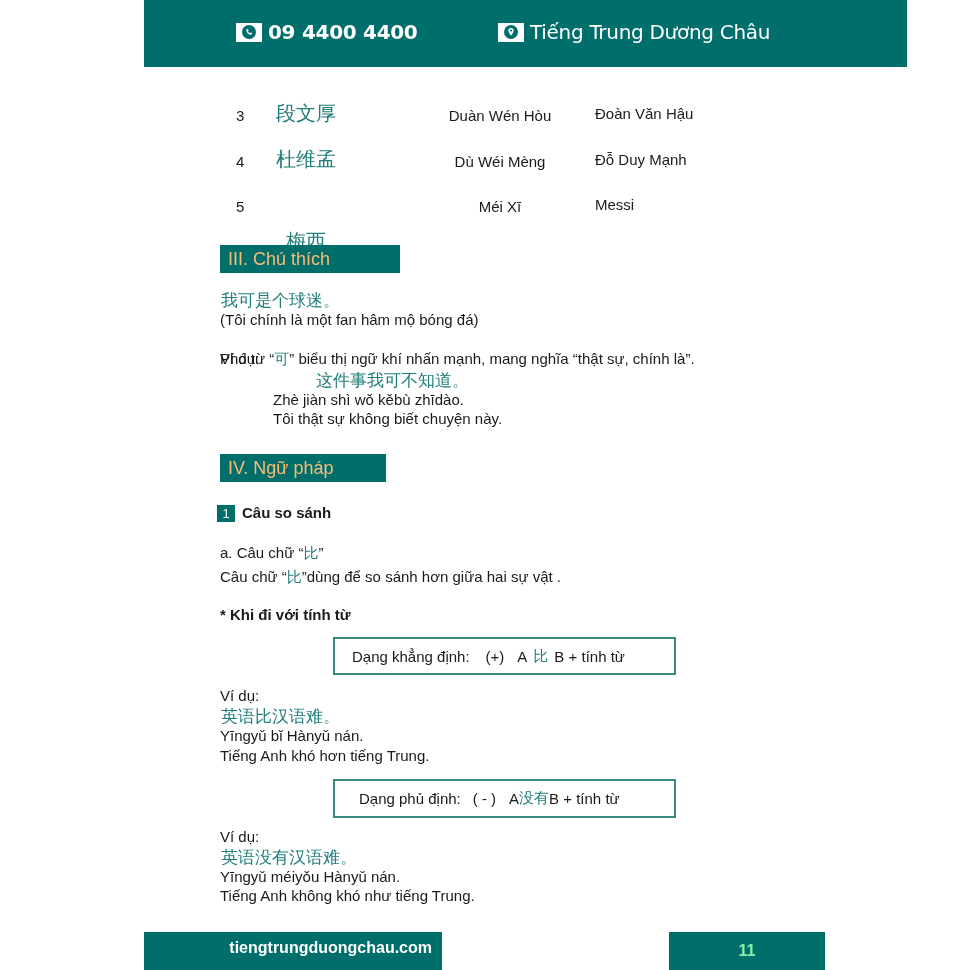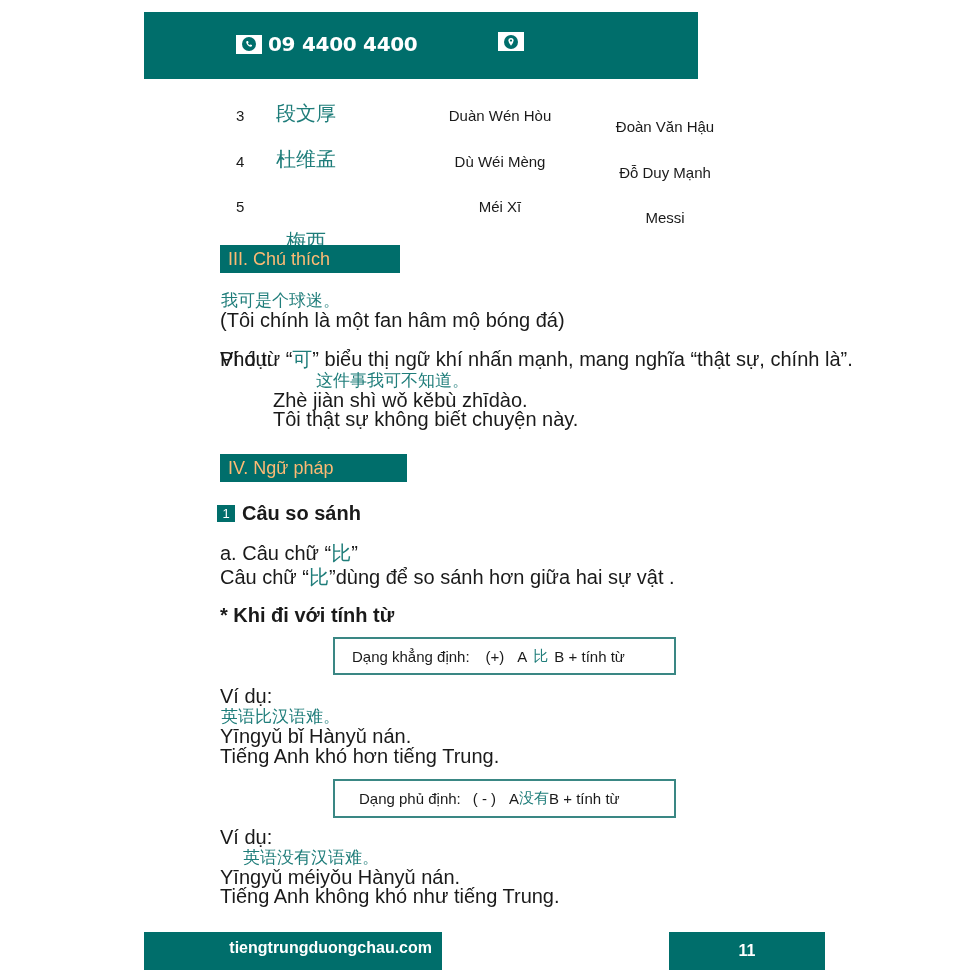--- a/index.html
+++ b/index.html
@@ -3,44 +3,44 @@
 <meta charset="utf-8">
 <style>
   html, body { margin:0; padding:0; background:#ffffff; }
   body { width:970px; height:970px; position:relative; overflow:hidden;
          font-family:"Liberation Sans", sans-serif; color:#1a1a1a; }
   .abs { position:absolute; }
   .teal-bg { background:#006e6b; }
   .hanzi { font-family:"DejaVu Serif", serif; color:#1f7d7a; }
 
   
-  #header { left:144px; top:12px; width:554px; height:67px; }
+  #header { left:144px; top:0; width:763px; height:67px; }
   .hdr-item { position:absolute; top:20px; display:flex; align-items:center; color:#fff;
               font-family:"DejaVu Sans", sans-serif; font-size:20px; font-weight:bold; letter-spacing:-0.3px; }
   .hdr-icon { width:26px; height:19px; background:#fff; display:inline-flex; align-items:center;
               justify-content:center; margin-right:6px; }
   .hdr-icon .circ { width:14px; height:14px; border-radius:50%; background:#006e6b; position:relative; }
 
   
   .row { position:absolute; left:230px; width:520px; height:30px; font-size:15px; }
   .row .num { position:absolute; left:6px; top:7px; }
   .row .zh { position:absolute; top:0; font-size:20px;text-align:center; }
   .row .py { position:absolute; left:200px; width:140px; top:7px; text-align:center; }
-  .row .vi { position:absolute; left:365px; width:140px; top:18px; text-align:center; }
+  .row .vi { position:absolute; left:365px; width:140px; top:5px; }
 
   .sec-box { color:#fdba74; font-size:18px; line-height:28px; padding-left:8px; box-sizing:border-box; }
-  .txt { font-size:20px; line-height:20px; }
+  .txt { font-size:15px; line-height:20px; }
   .zh-line { font-size:17px; line-height:20px; }
   .badge { left:217px; top:505px; width:18px; height:17px; color:#fff; font-size:13px;
            text-align:center; line-height:17px; }
   .formula { left:333px; width:343px; height:38px; border:2px solid #3a8784; box-sizing:border-box;
              font-size:15px; display:flex; align-items:center; }
   .footer-left { left:144px; top:932px; width:298px; height:38px; color:#fff; font-weight:bold;
                  font-size:16px; line-height:32px; text-align:right; box-sizing:border-box; padding-right:10px; }
-  .footer-right { left:669px; top:932px; width:156px; height:38px; color:#ffffff; font-weight:bold;
+  .footer-right { left:669px; top:932px; width:156px; height:38px; color:#86efac; font-weight:bold;
                   font-size:16px; line-height:38px; text-align:center; }
 </style>
 </head>
 <body>
 
 <div id="header" class="abs teal-bg">
   <div class="hdr-item" style="left:92px;">
     <span class="hdr-icon">
       <span class="circ">
         <svg width="14" height="14" viewBox="0 0 14 14" style="position:absolute;left:0;top:0;">
@@ -52,20 +52,21 @@
   </div>
   <div class="hdr-item" style="left:354px;">
     <span class="hdr-icon">
       <span class="circ">
         <svg width="14" height="14" viewBox="0 0 14 14" style="position:absolute;left:0;top:0;">
           <path d="M7 3 Q9.6 3 9.6 5.6 Q9.6 7.6 7 10.8 Q4.4 7.6 4.4 5.6 Q4.4 3 7 3 Z" fill="#fff"></path>
           <circle cx="7" cy="5.6" r="1.1" fill="#006e6b"></circle>
         </svg>
       </span>
     </span>
+    <span style="font-weight:normal;">Tiếng Trung Dương Châu</span>
   </div>
 </div>
 
 <div class="row" style="top:100px;">
   <span class="num">3</span>
   <span class="zh hanzi" style="left:46px;">段文厚</span>
   <span class="py">Duàn Wén Hòu</span>
   <span class="vi">Đoàn Văn Hậu</span>
 </div>
 <div class="row" style="top:146px;">
@@ -86,21 +87,21 @@
 <div class="abs hanzi zh-line" style="left:221px; top:290px;">我可是个球迷。</div>
 <div class="abs txt" style="left:220px; top:310px;">(Tôi chính là một fan hâm mộ bóng đá)</div>
 <div class="abs txt" style="left:220px; top:330px;margin-top:19px;">
   <span>Phó từ “</span><span class="hanzi">可</span><span>” biểu thị ngữ khí nhấn mạnh, mang nghĩa “thật sự, chính là”.</span>
 </div>
 <div class="abs txt" style="left:220px; top:349px;">Ví dụ:</div>
 <div class="abs hanzi zh-line" style="left:268px; top:370px;margin-left:48px;">这件事我可不知道。</div>
 <div class="abs txt" style="left:273px; top:390px;">Zhè jiàn shì wǒ kěbù zhīdào.</div>
 <div class="abs txt" style="left:273px; top:409px;">Tôi thật sự không biết chuyện này.</div>
 
-<div class="abs teal-bg sec-box" style="left:220px; top:454px; width:187px; height:28px;">IV.   Ngữ pháp</div>
+<div class="abs teal-bg sec-box" style="left:220px; top:454px; width:166px; height:28px;">IV.   Ngữ pháp</div>
 
 <div class="abs teal-bg badge">1</div>
 <div class="abs txt" style="left:242px; top:503px; font-weight:bold;">Câu so sánh</div>
 
 <div class="abs txt" style="left:220px; top:543px;">
   <span>a. Câu chữ “</span><span class="hanzi">比</span><span>”</span>
 </div>
 <div class="abs txt" style="left:220px; top:567px;">
   <span>Câu chữ “</span><span class="hanzi">比</span><span>”dùng để so sánh hơn giữa hai sự vật .</span>
 </div>
@@ -122,18 +123,18 @@
 
 <div class="abs formula" style="top:779px; height:39px;">
   <span style="margin-left:24px;">Dạng phủ định:</span>
   <span style="margin-left:12px;">( - )</span>
   <span style="margin-left:13px;">A</span>
   <span class="hanzi">没有</span>
   <span>B + tính từ</span>
 </div>
 
 <div class="abs txt" style="left:220px; top:827px;">Ví dụ:</div>
-<div class="abs hanzi zh-line" style="left:221px; top:847px;margin-left:22px;">英语没有汉语难。</div>
+<div class="abs hanzi zh-line" style="left:221px; top:847px;">英语没有汉语难。</div>
 <div class="abs txt" style="left:220px; top:867px;">Yīngyǔ méiyǒu Hànyǔ nán.</div>
 <div class="abs txt" style="left:220px; top:886px;">Tiếng Anh không khó như tiếng Trung.</div>
 
 <div class="abs teal-bg footer-left">tiengtrungduongchau.com</div>
 <div class="abs teal-bg footer-right">11</div>
 
 </body></html>

